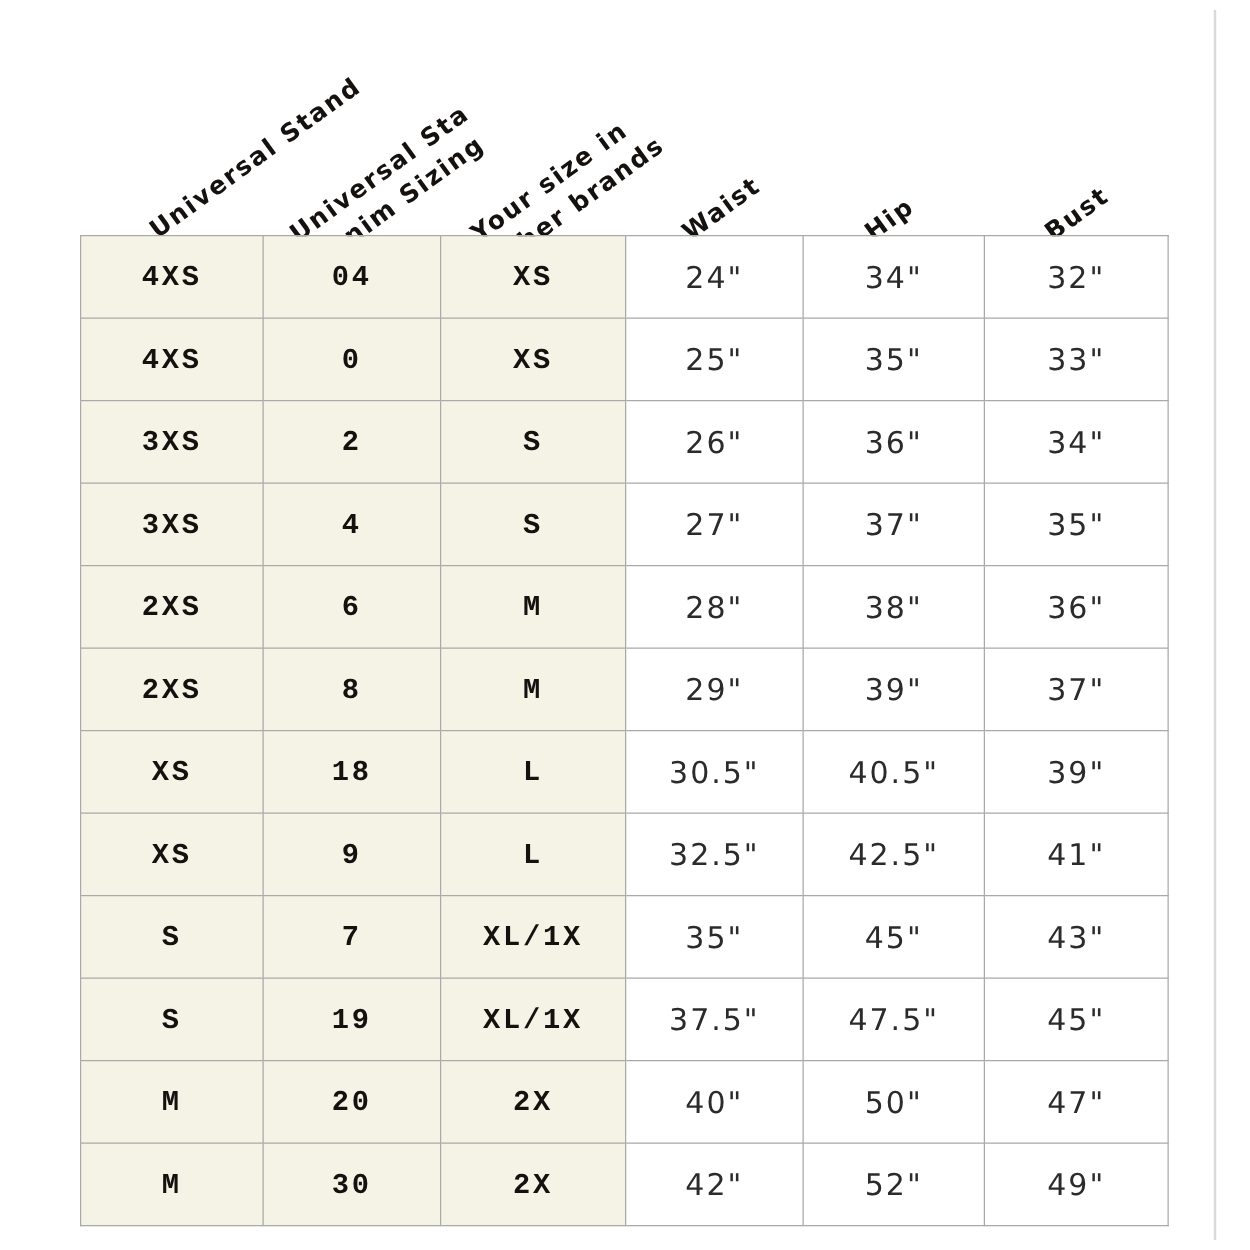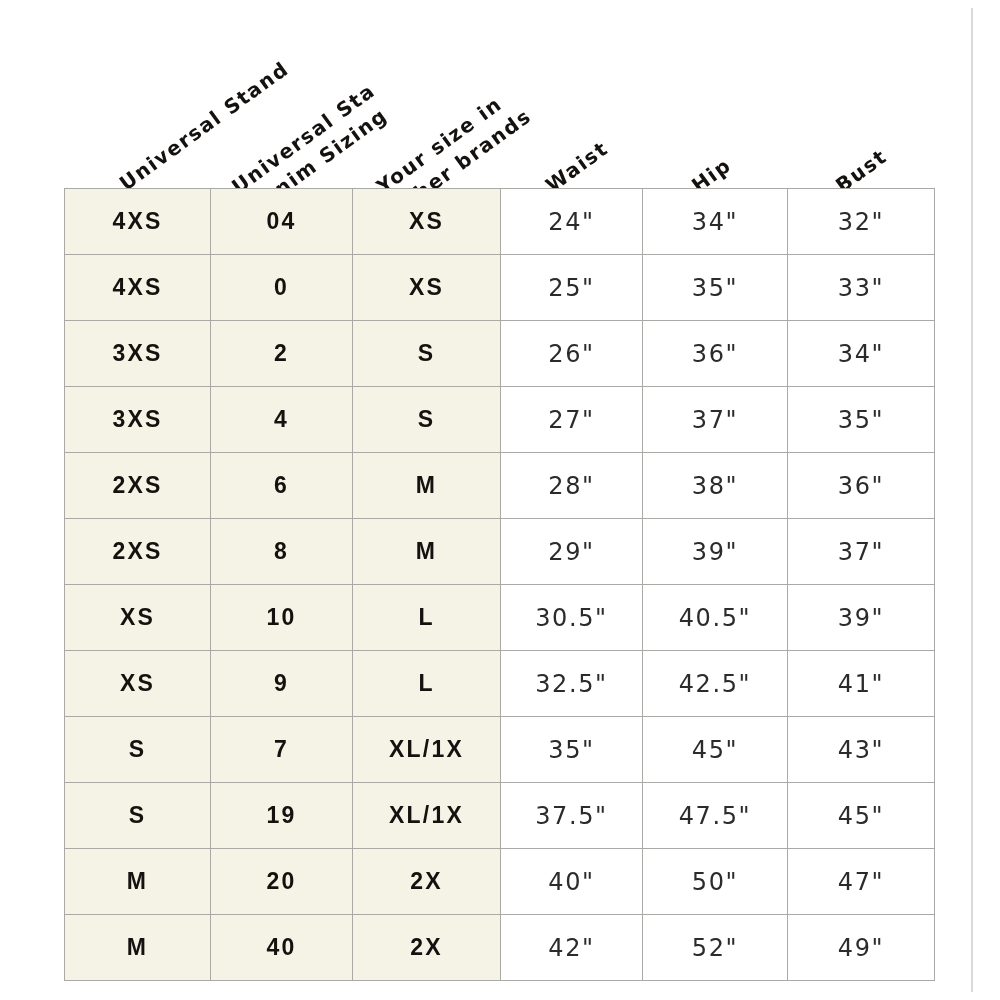--- a/index.html
+++ b/index.html
@@ -78,21 +78,21 @@
   .c0 { width: 146px; }
   .c1 { width: 142px; }
   .c2 { width: 148px; }
   .c3 { width: 142px; }
   .c4 { width: 145px; }
   .c5 { width: 147px; }
 
   
   td.sizecell {
     background: #f5f3e6;
-    font-family: Liberation Sans, sans-serif;
+    font-family: Liberation Mono, monospace;
     font-weight: 700;
     font-size: 23px;
     letter-spacing: 2.2px;
     color: #14110f;
   }
   
   td.measurecell {
     background: #ffffff;
     font-family: "DejaVu Sans", sans-serif;
     font-weight: 400;
@@ -189,21 +189,21 @@
         <tr>
           <td class="sizecell">2XS</td>
           <td class="sizecell">8</td>
           <td class="sizecell">M</td>
           <td class="measurecell">29"</td>
           <td class="measurecell">39"</td>
           <td class="measurecell">37"</td>
         </tr>
         <tr>
           <td class="sizecell">XS</td>
-          <td class="sizecell">10</td>
+          <td class="sizecell">18</td>
           <td class="sizecell">L</td>
           <td class="measurecell">30.5"</td>
           <td class="measurecell">40.5"</td>
           <td class="measurecell">39"</td>
         </tr>
         <tr>
           <td class="sizecell">XS</td>
           <td class="sizecell">9</td>
           <td class="sizecell">L</td>
           <td class="measurecell">32.5"</td>
@@ -229,21 +229,21 @@
         <tr>
           <td class="sizecell">M</td>
           <td class="sizecell">20</td>
           <td class="sizecell">2X</td>
           <td class="measurecell">40"</td>
           <td class="measurecell">50"</td>
           <td class="measurecell">47"</td>
         </tr>
         <tr>
           <td class="sizecell">M</td>
-          <td class="sizecell">40</td>
+          <td class="sizecell">30</td>
           <td class="sizecell">2X</td>
           <td class="measurecell">42"</td>
           <td class="measurecell">52"</td>
           <td class="measurecell">49"</td>
         </tr>
       </tbody>
   </table>
 
 </div>
 

